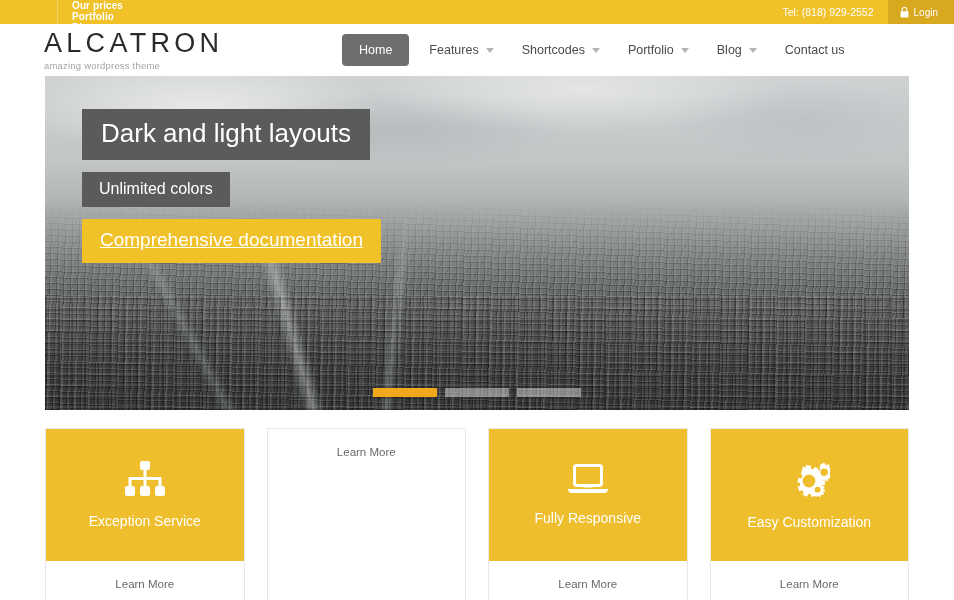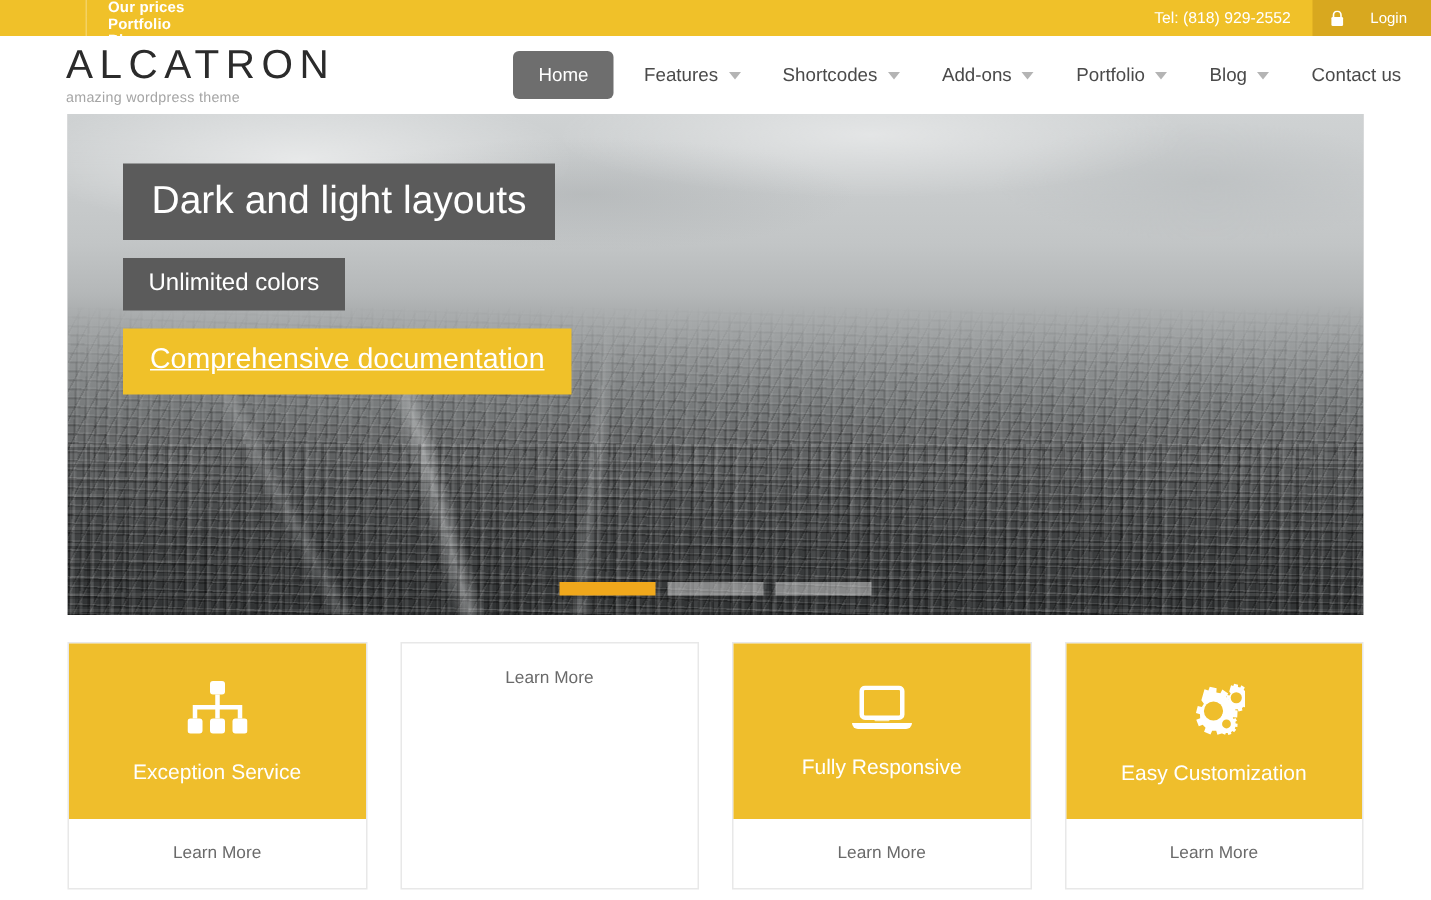--- a/index.html
+++ b/index.html
@@ -31,21 +31,21 @@
     margin-left: auto; display: flex; align-items: stretch;
   }
   .tb-phone {
     color: #ffffff; font-size: 10.5px;
     display: flex; align-items: center;
     padding: 0 14px;
   }
   .tb-login {
     background: #d8a81f;
     color: #ffffff; font-size: 10px;
-    display: flex; align-items: center; gap: 18px;
+    display: flex; align-items: center; gap: 5px;
     padding: 0 16px 0 12px;
   }
   .lock-ico { display: block; }
 
   
   .header {
     height: 52px; width: 100%;
     display: flex; align-items: center;
     background: #ffffff;
     position: relative;
@@ -163,21 +163,21 @@
     display: flex; gap: 22px;
     padding: 18px 45px 0;
   }
   .fbox {
     width: 200px;
     border: 1px solid #e8e8e8;
     background: #ffffff;
   }
   .fbox-top {
     background: #efbe2c;
-    height: 117px;
+    height: 132px;
     display: flex; flex-direction: column;
     align-items: center; justify-content: center;
     gap: 14px;
   }
   .fbox-icon { color: #ffffff; display: block; }
   .fbox-title {
     font-size: 14px; color: #ffffff; font-weight: 400;
   }
   .fbox-bottom {
     height: 46px;
@@ -216,24 +216,20 @@
   <nav class="mainnav">
     <a class="nav-item active">
       <span>Home</span>
     </a>
     <a class="nav-item">
       <span>Features</span>
       <i class="caret"></i>
     </a>
     <a class="nav-item">
       <span>Shortcodes</span>
-      <i class="caret"></i>
-    </a>
-    <a class="nav-item">
-      <span>Add-ons</span>
       <i class="caret"></i>
     </a>
     <a class="nav-item">
       <span>Portfolio</span>
       <i class="caret"></i>
     </a>
     <a class="nav-item">
       <span>Blog</span>
       <i class="caret"></i>
     </a>

